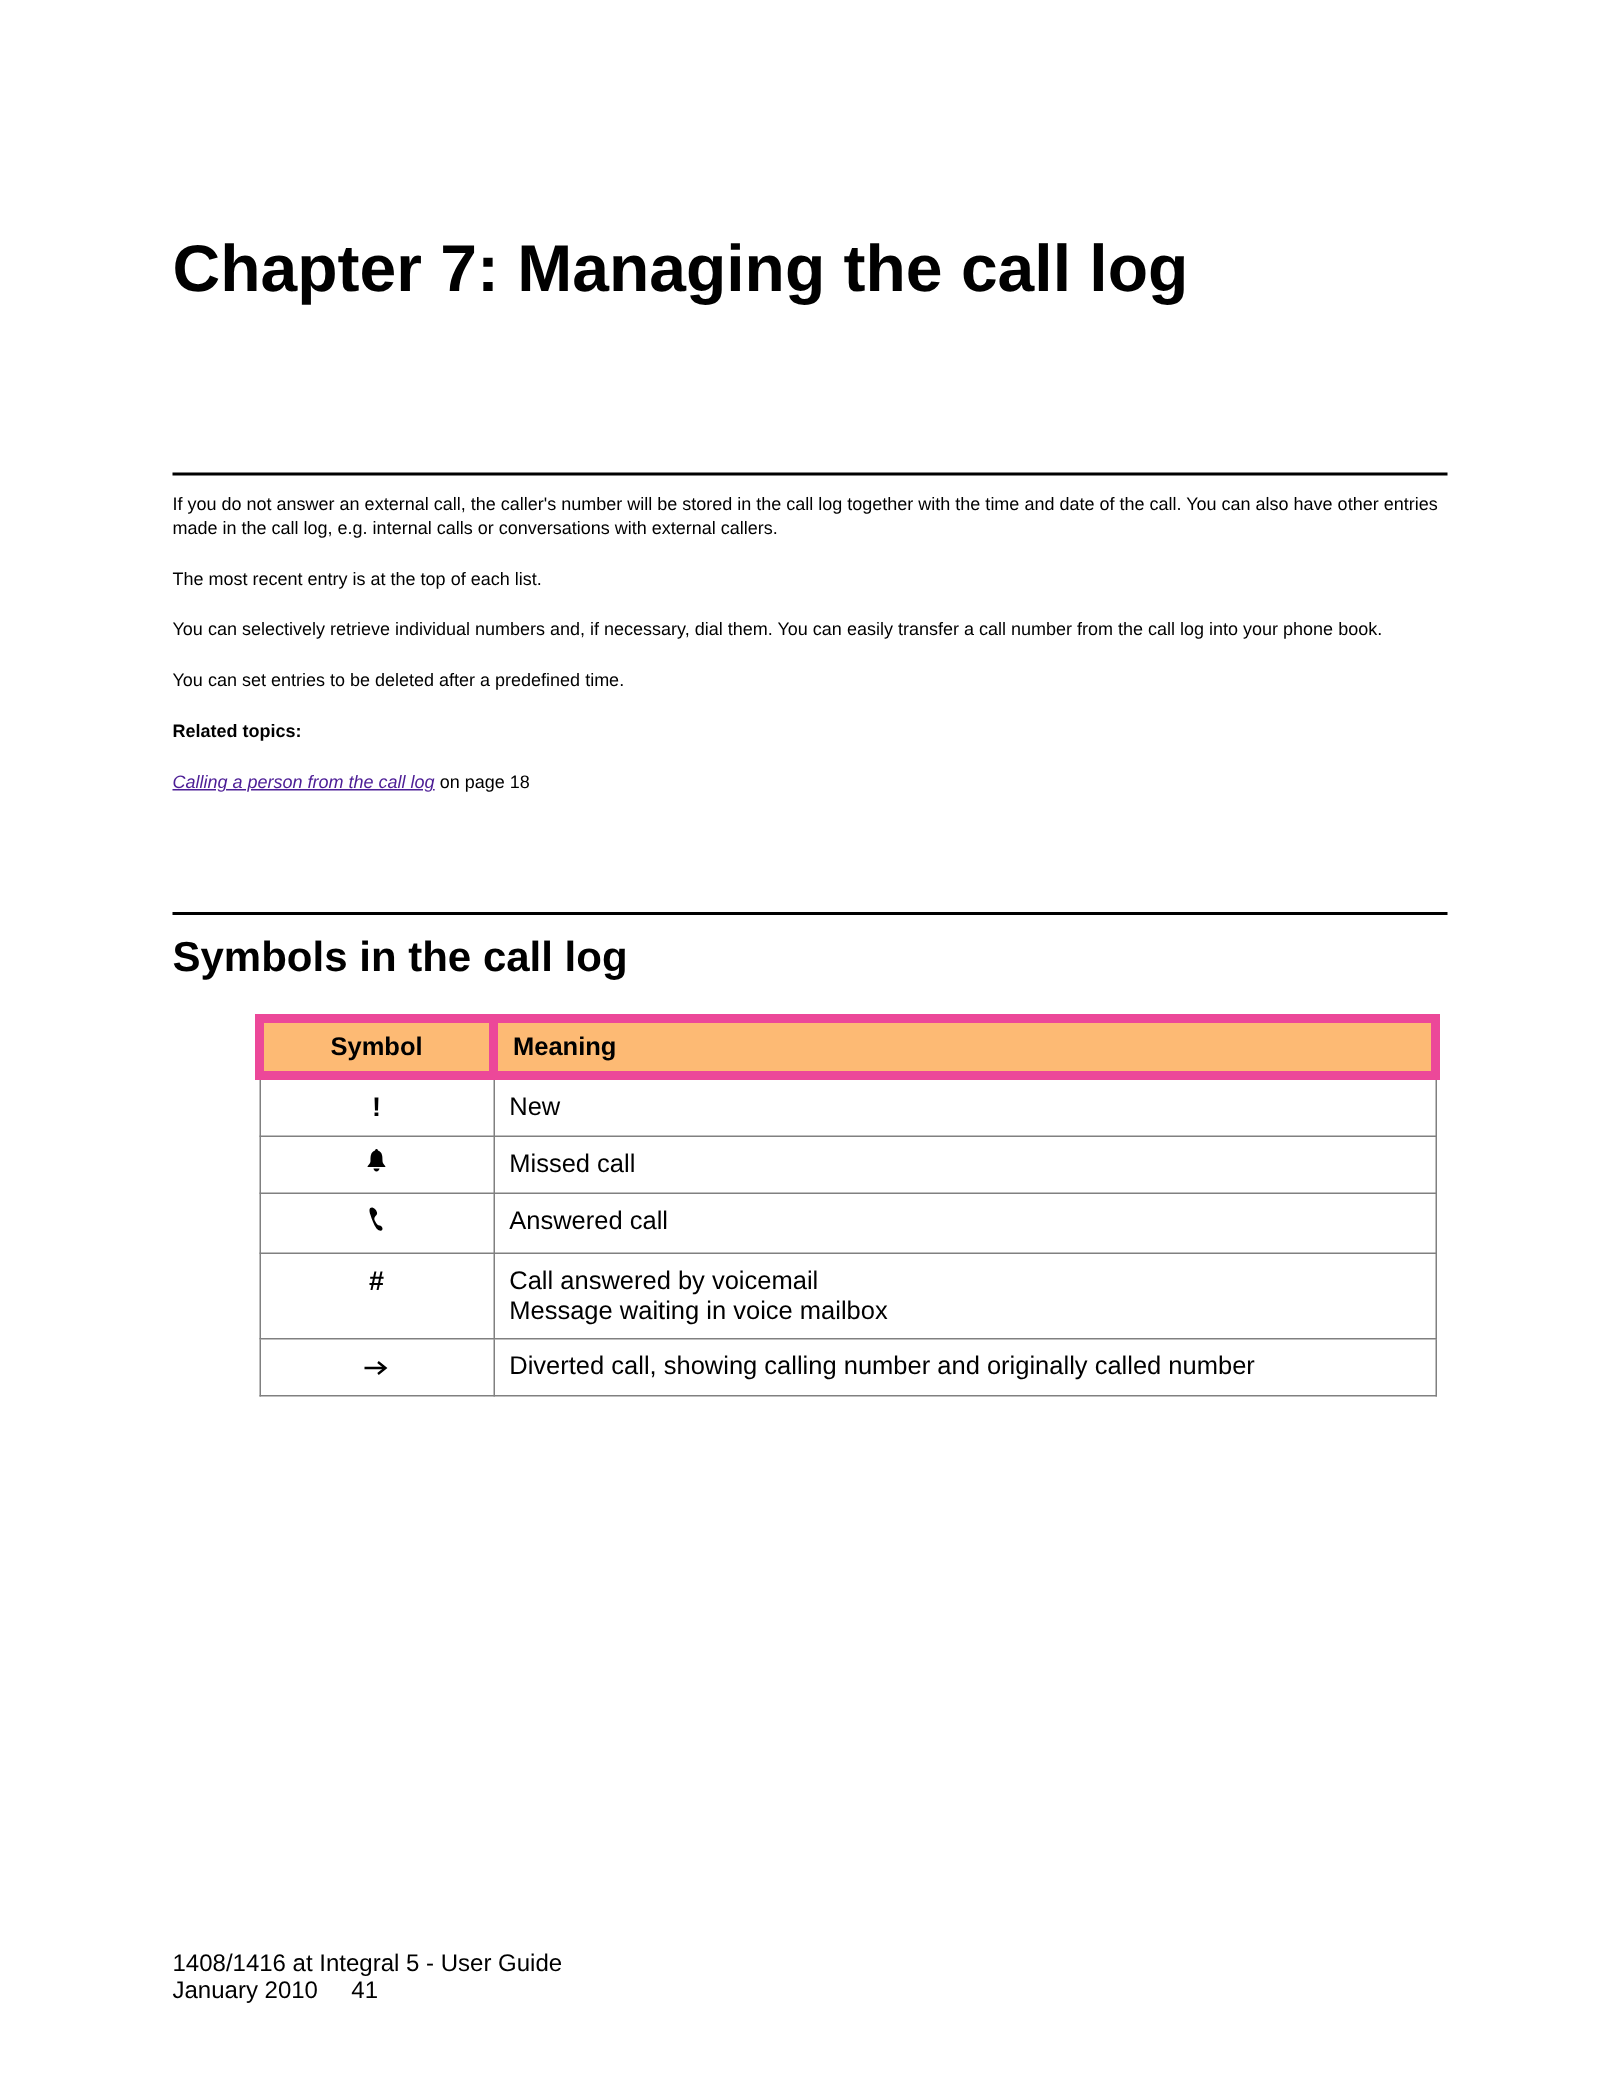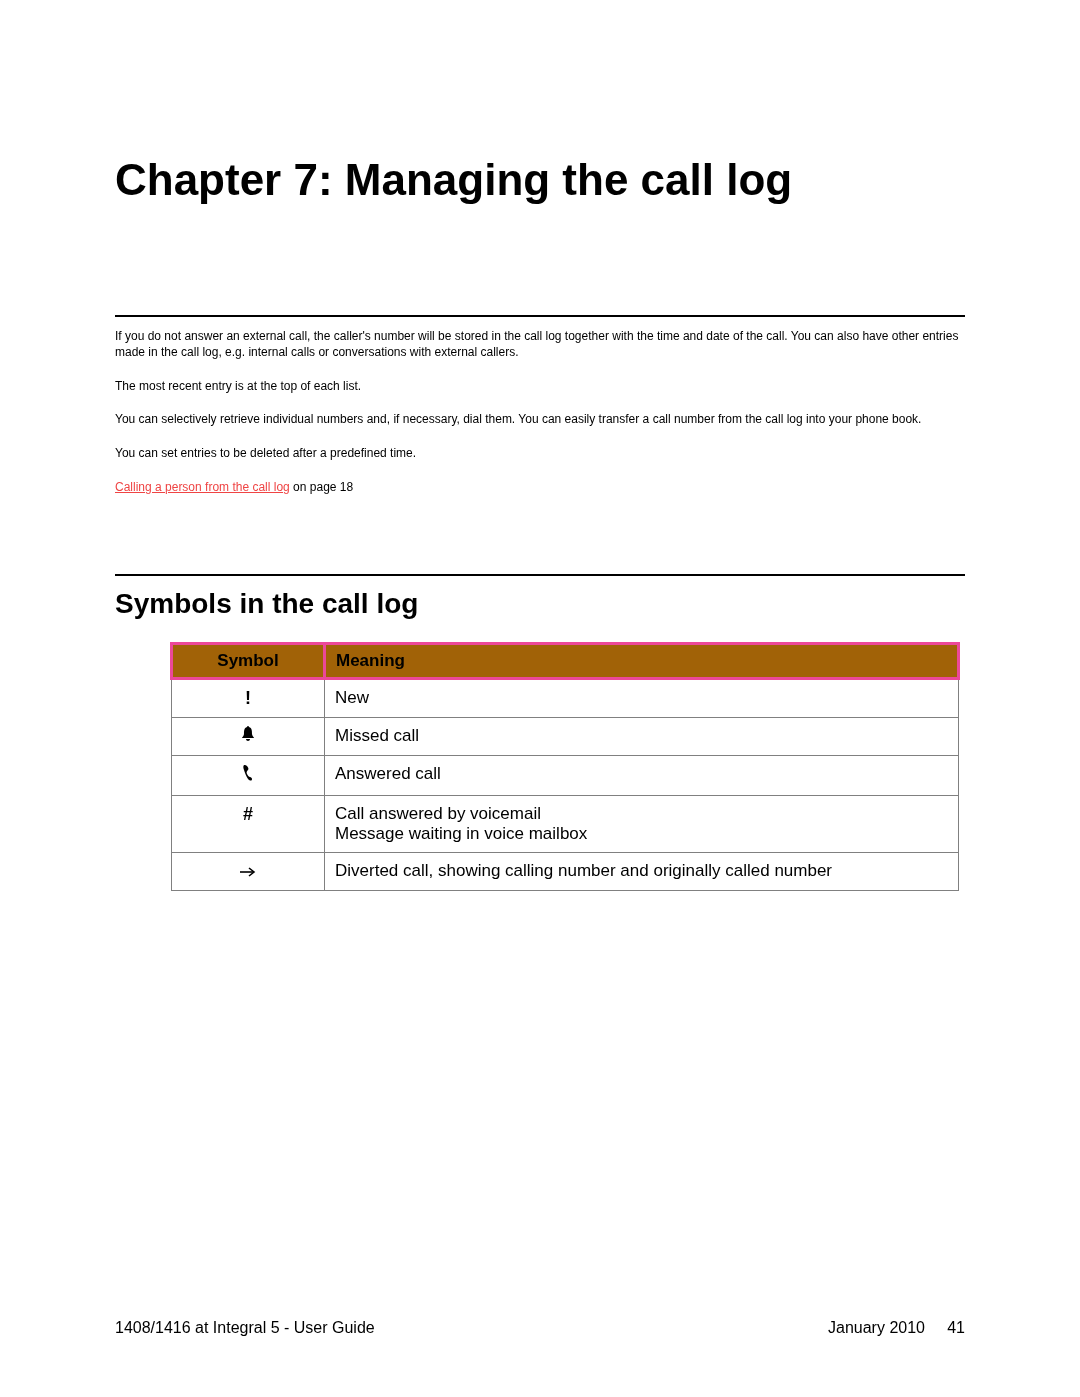--- a/index.html
+++ b/index.html
@@ -40,39 +40,40 @@
     margin: 0 0 18px 0;
   }
   .related-label {
     font-weight: bold;
     margin: 0 0 6px 0;
   }
   .related-line {
     margin: 0 0 0 14px;
   }
   .link {
-    color: #ef4444;
+    color: #4c1d95;
     text-decoration: underline;
+    font-style: italic;
   }
   .section-gap {
     height: 60px;
   }
 
   table.symbols {
     margin-left: 55px;
     border-collapse: collapse;
     width: 790px;
     font-size: 17px;
   }
   table.symbols th {
-    background: #a16207;
+    background: #fdba74;
     font-weight: bold;
     text-align: left;
     padding: 6px 10px;
-    border: 3px solid #ec4899;
+    border: 6px solid #ec4899;
   }
   table.symbols th.col-symbol { width: 130px; text-align: center; }
   table.symbols td {
     padding: 8px 10px;
     border-left: 1px solid #808080;
     border-right: 1px solid #808080;
     border-bottom: 1px solid #808080;
     vertical-align: top;
   }
   table.symbols td.sym {
@@ -86,37 +87,39 @@
   }
 
   .footer {
     position: absolute;
     bottom: 60px;
     left: 115px;
     right: 115px;
     font-size: 16px;
     display: flex;
     justify-content: space-between;
+    flex-direction: column;
   }
   .footer .right { white-space: pre; }
 </style>
 </head>
 <body>
 
 <div class="page">
 
   <h1 class="chapter-title">Chapter 7:  Managing the call log</h1>
 
   <hr class="section-rule">
 
   <div class="body-text">
     <p>If you do not answer an external call, the caller's number will be stored in the call log together with the time and date of the call. You can also have other entries made in the call log, e.g. internal calls or conversations with external callers.</p>
     <p>The most recent entry is at the top of each list.</p>
     <p>You can selectively retrieve individual numbers and, if necessary, dial them. You can easily transfer a call number from the call log into your phone book.</p>
     <p>You can set entries to be deleted after a predefined time.</p>
+    <p class="related-label">Related topics:</p>
     <p class="related-line">
       <a class="link" href="#">Calling a person from the call log</a><span> on page 18</span>
     </p>
   </div>
 
   <div class="section-gap"></div>
 
   <hr class="section-rule">
   <h2 class="section-title">Symbols in the call log</h2>
 

